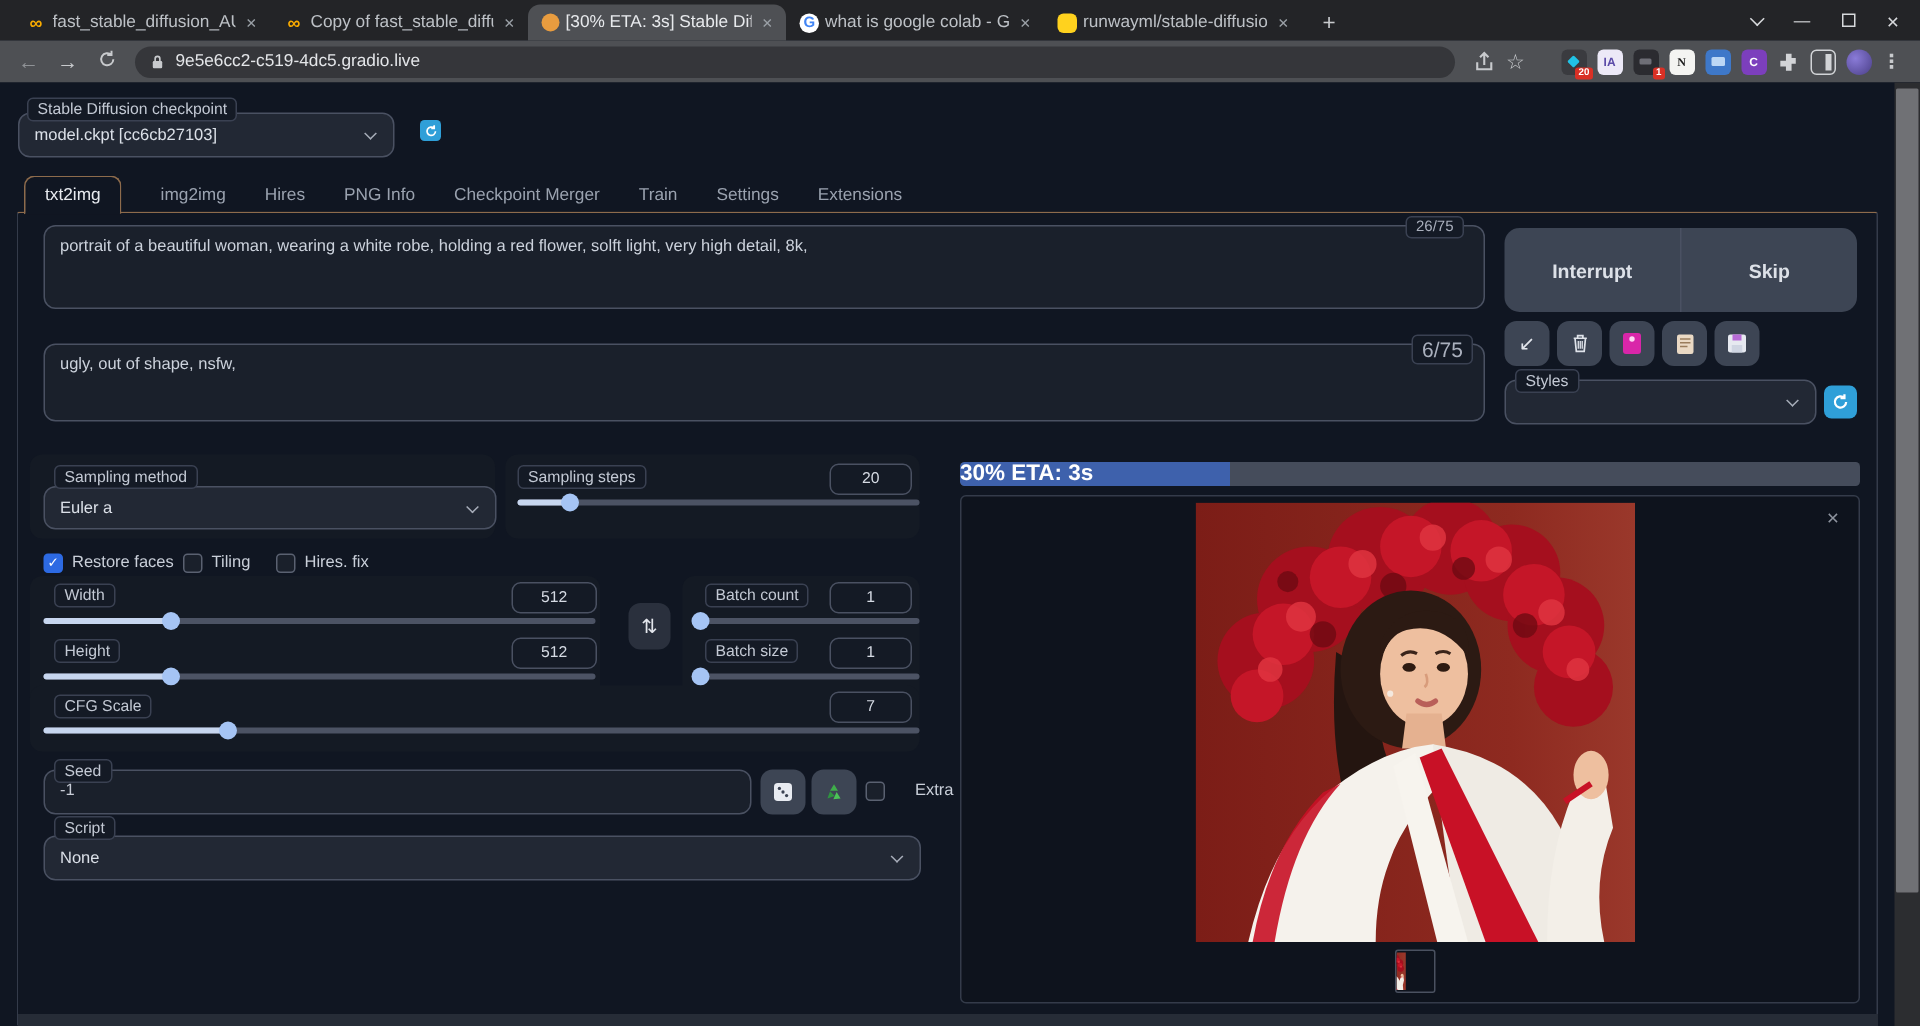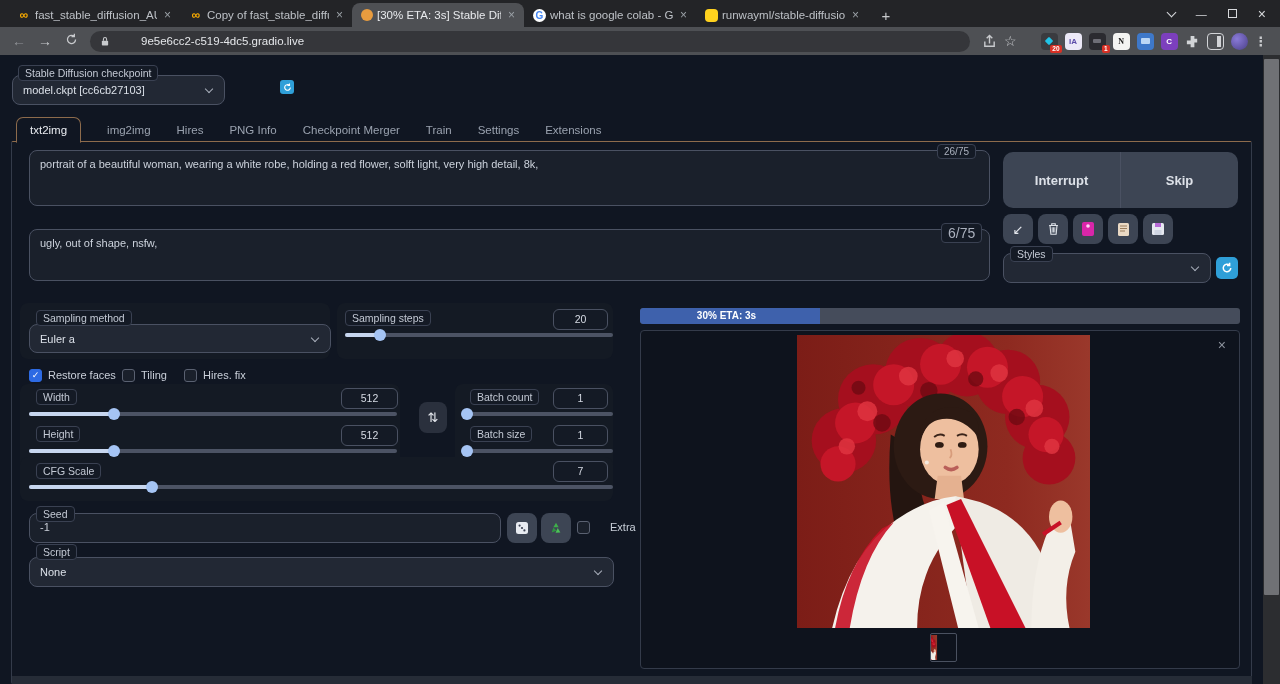--- a/index.html
+++ b/index.html
@@ -23,21 +23,21 @@
   .newtab { width:24px; height:24px; margin:3px 0 0 6px; color:#c8cacd; font-size:15px; display:flex; align-items:center; justify-content:center; }
   .wincontrols { position:absolute; right:0; top:0; height:27px; display:flex; align-items:center; gap:21px; padding-right:14px; color:#d7d9dc; }
   .chev { width:7px; height:7px; border-right:1.6px solid #d7d9dc; border-bottom:1.6px solid #d7d9dc; transform:rotate(45deg); margin-top:-3px; }
   .winbox { width:9px; height:9px; border:1.3px solid #d7d9dc; }
   .winmin { font-size:11px; }
   .winclose { font-size:14px; }
 
   .toolbar { position:absolute; left:0; top:27px; width:1280px; height:28px; background:#4e5054; display:flex; align-items:center; }
   .navbtn { color:#c8cacd; font-size:14px; width:26px; text-align:center; }
   .navbtn.dim { color:#8f9296; }
-  .urlpill { margin-left:6px; width:880px; height:21px; background:#35363a; border-radius:11px; display:flex; align-items:center; padding:0 10px;gap:24px; }
+  .urlpill { margin-left:6px; width:880px; height:21px; background:#35363a; border-radius:11px; display:flex; align-items:center; padding:0 10px; }
   .urltext { color:#e4e6e9; font-size:11.5px; margin-left:7px; }
   .tbicons { display:flex; align-items:center; gap:7px; margin-left:12px; }
   .exticon { width:17px; height:17px; border-radius:4px; position:relative; display:flex; align-items:center; justify-content:center; font-size:8px; font-weight:bold; }
   .badge { position:absolute; right:-4px; bottom:-3px; background:#d93025; color:#fff; font-size:6.5px; font-weight:bold; padding:0.5px 2px; border-radius:2px; }
 
   
   .page { position:absolute; left:0; top:55px; width:1280px; height:629px; background:#101622; }
 
   .chip { position:absolute; background:#141a25; border:1px solid #3a4152; border-radius:4px;
           color:#c3c9d4; font-size:10.5px; padding:1px 6px; z-index:3; white-space:nowrap; }
@@ -58,21 +58,21 @@
   .cb.checked { background:#2d6ae3; border-color:#2d6ae3; }
 
   .btn { background:#3d4554; border-radius:8px; display:flex; align-items:center; justify-content:center; color:#e3e6ec; }
 
   .apptabs { position:absolute; left:16px; top:59px; display:flex; align-items:flex-end; gap:26px; height:28px; font-size:11.5px; color:#9aa2af; }
   .apptab { padding:6px 0; }
   .apptab.active { padding:6px 13px; background:#101622; border:1px solid #8d6b4c; border-bottom-color:#101622; border-radius:7px 7px 0 0; color:#e8ebf0; position:relative; z-index:2; margin-bottom:-1px; }
   .container { position:absolute; left:11px; top:86px; width:1241px; height:543px; border:1px solid #343b4a; border-top-color:#8d6b4c; border-radius:2px; }
 
   .pbar { position:absolute; left:640px; top:253px; width:600px; height:16px; background:#454c5b; border-radius:3px; overflow:hidden; }
-  .pfill { height:16px; background:#3e61ac; border-radius:3px 0 0 3px; color:#fff; font-size:10px; font-weight:bold; line-height:16px; text-align:center; padding-right:7px; white-space:nowrap; }
+  .pfill { height:16px; background:#3e61ac; border-radius:3px 0 0 3px; color:#fff; font-size:15px; font-weight:bold; line-height:16px; text-align:left; padding-right:7px; white-space:nowrap; }
 
   .gallery { position:absolute; left:640px; top:275px; width:600px; height:339px; border:1px solid #343b4a; border-radius:4px; background:#0e131d; }
   .thumbwrap { position:absolute; left:289px; top:302px; width:27px; height:29px; border:1px solid #4a5160; border-radius:2px; overflow:hidden; }
   svg.art { display:block; width:100%; height:100%; }
 </style>
 </head>
 <body>
 
 <div class="chrome">
   <div class="tabstrip">
@@ -154,21 +154,21 @@
       </span>
       <span class="exticon" style="background:radial-gradient(circle at 35% 35%, #8a7bd8, #4a3f87);border-radius:50%"></span>
       <span style="color:#c8cacd;font-size:13px;font-weight:bold">⋮</span>
     </div>
   </div>
 </div>
 
 <div class="page">
 
   <span class="chip" style="left:18px;top:10px">Stable Diffusion checkpoint</span>
-  <div class="dd" style="left:12px;top:20px;width:213px;height:30px">
+  <div class="dd" style="left:12px;top:20px;width:251px;height:30px">
     <span>model.ckpt [cc6cb27103]</span>
     <span class="caret"></span>
   </div>
   <div class="abs btn" style="left:280px;top:25px;width:14px;height:14px;background:#2f9fd8;border-radius:3px">
     <svg width="9" height="9" viewBox="0 0 16 16">
         <path d="M13 8a5 5 0 1 1-1.5-3.6M11.5 1v3.5H8" fill="none" stroke="#fff" stroke-width="2"></path>
       </svg>
   </div>
 
   <div class="apptabs">

